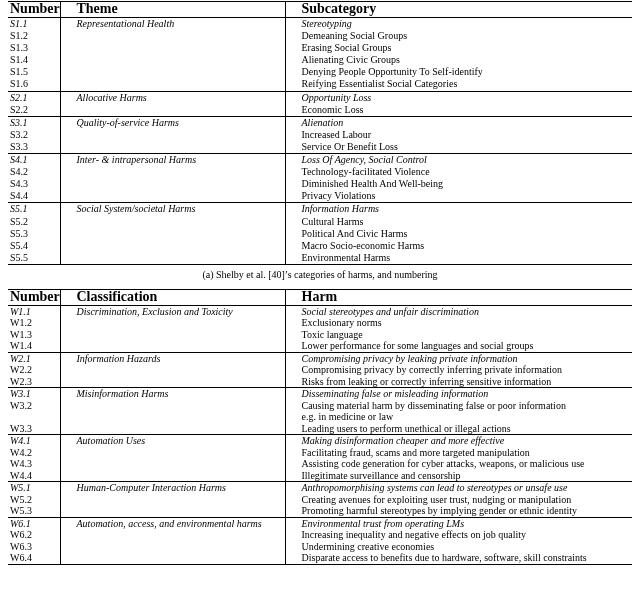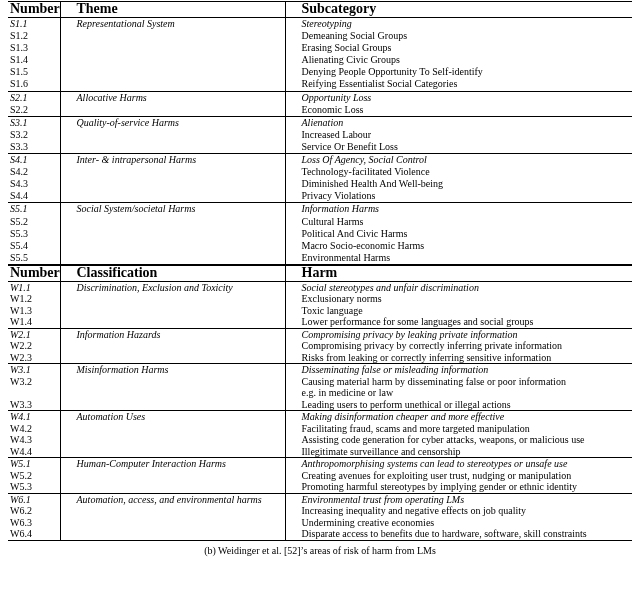--- a/index.html
+++ b/index.html
@@ -51,21 +51,21 @@
     <thead>
         <tr>
           <th class="c0">Number</th>
           <th class="c1">Theme</th>
           <th class="c2">Subcategory</th>
         </tr>
       </thead>
     <tbody>
         <tr class="group-start">
           <td class="c0">S1.1</td>
-          <td class="c1" rowspan="6">Representational System</td>
+          <td class="c1" rowspan="6">Representational Health</td>
           <td class="c2">Stereotyping</td>
         </tr>
         <tr>
           <td class="c0">S1.2</td>
           <td class="c2">Demeaning Social Groups</td>
         </tr>
         <tr>
           <td class="c0">S1.3</td>
           <td class="c2">Erasing Social Groups</td>
         </tr>
@@ -136,20 +136,21 @@
         <tr>
           <td class="c0">S5.4</td>
           <td class="c2">Macro Socio-economic Harms</td>
         </tr>
         <tr>
           <td class="c0">S5.5</td>
           <td class="c2">Environmental Harms</td>
         </tr>
       </tbody>
   </table>
+  <div class="subcaption" id="caption-a">(a) Shelby et al. [40]’s categories of harms, and numbering</div>
 
   <table class="tax" id="table-b">
     <colgroup>
         <col class="c0">
         <col class="c1">
         <col>
       </colgroup>
     <thead>
         <tr>
           <th class="c0">Number</th>
@@ -247,15 +248,14 @@
         <tr>
           <td class="c0">W6.3</td>
           <td class="c2">Undermining creative economies</td>
         </tr>
         <tr>
           <td class="c0">W6.4</td>
           <td class="c2">Disparate access to benefits due to hardware, software, skill constraints</td>
         </tr>
       </tbody>
   </table>
-  <div class="subcaption" id="caption-b">(b) Weidinger et al. [52]’s areas of risk of harm from LMs</div>
 
 </div>
 
 </body></html>

